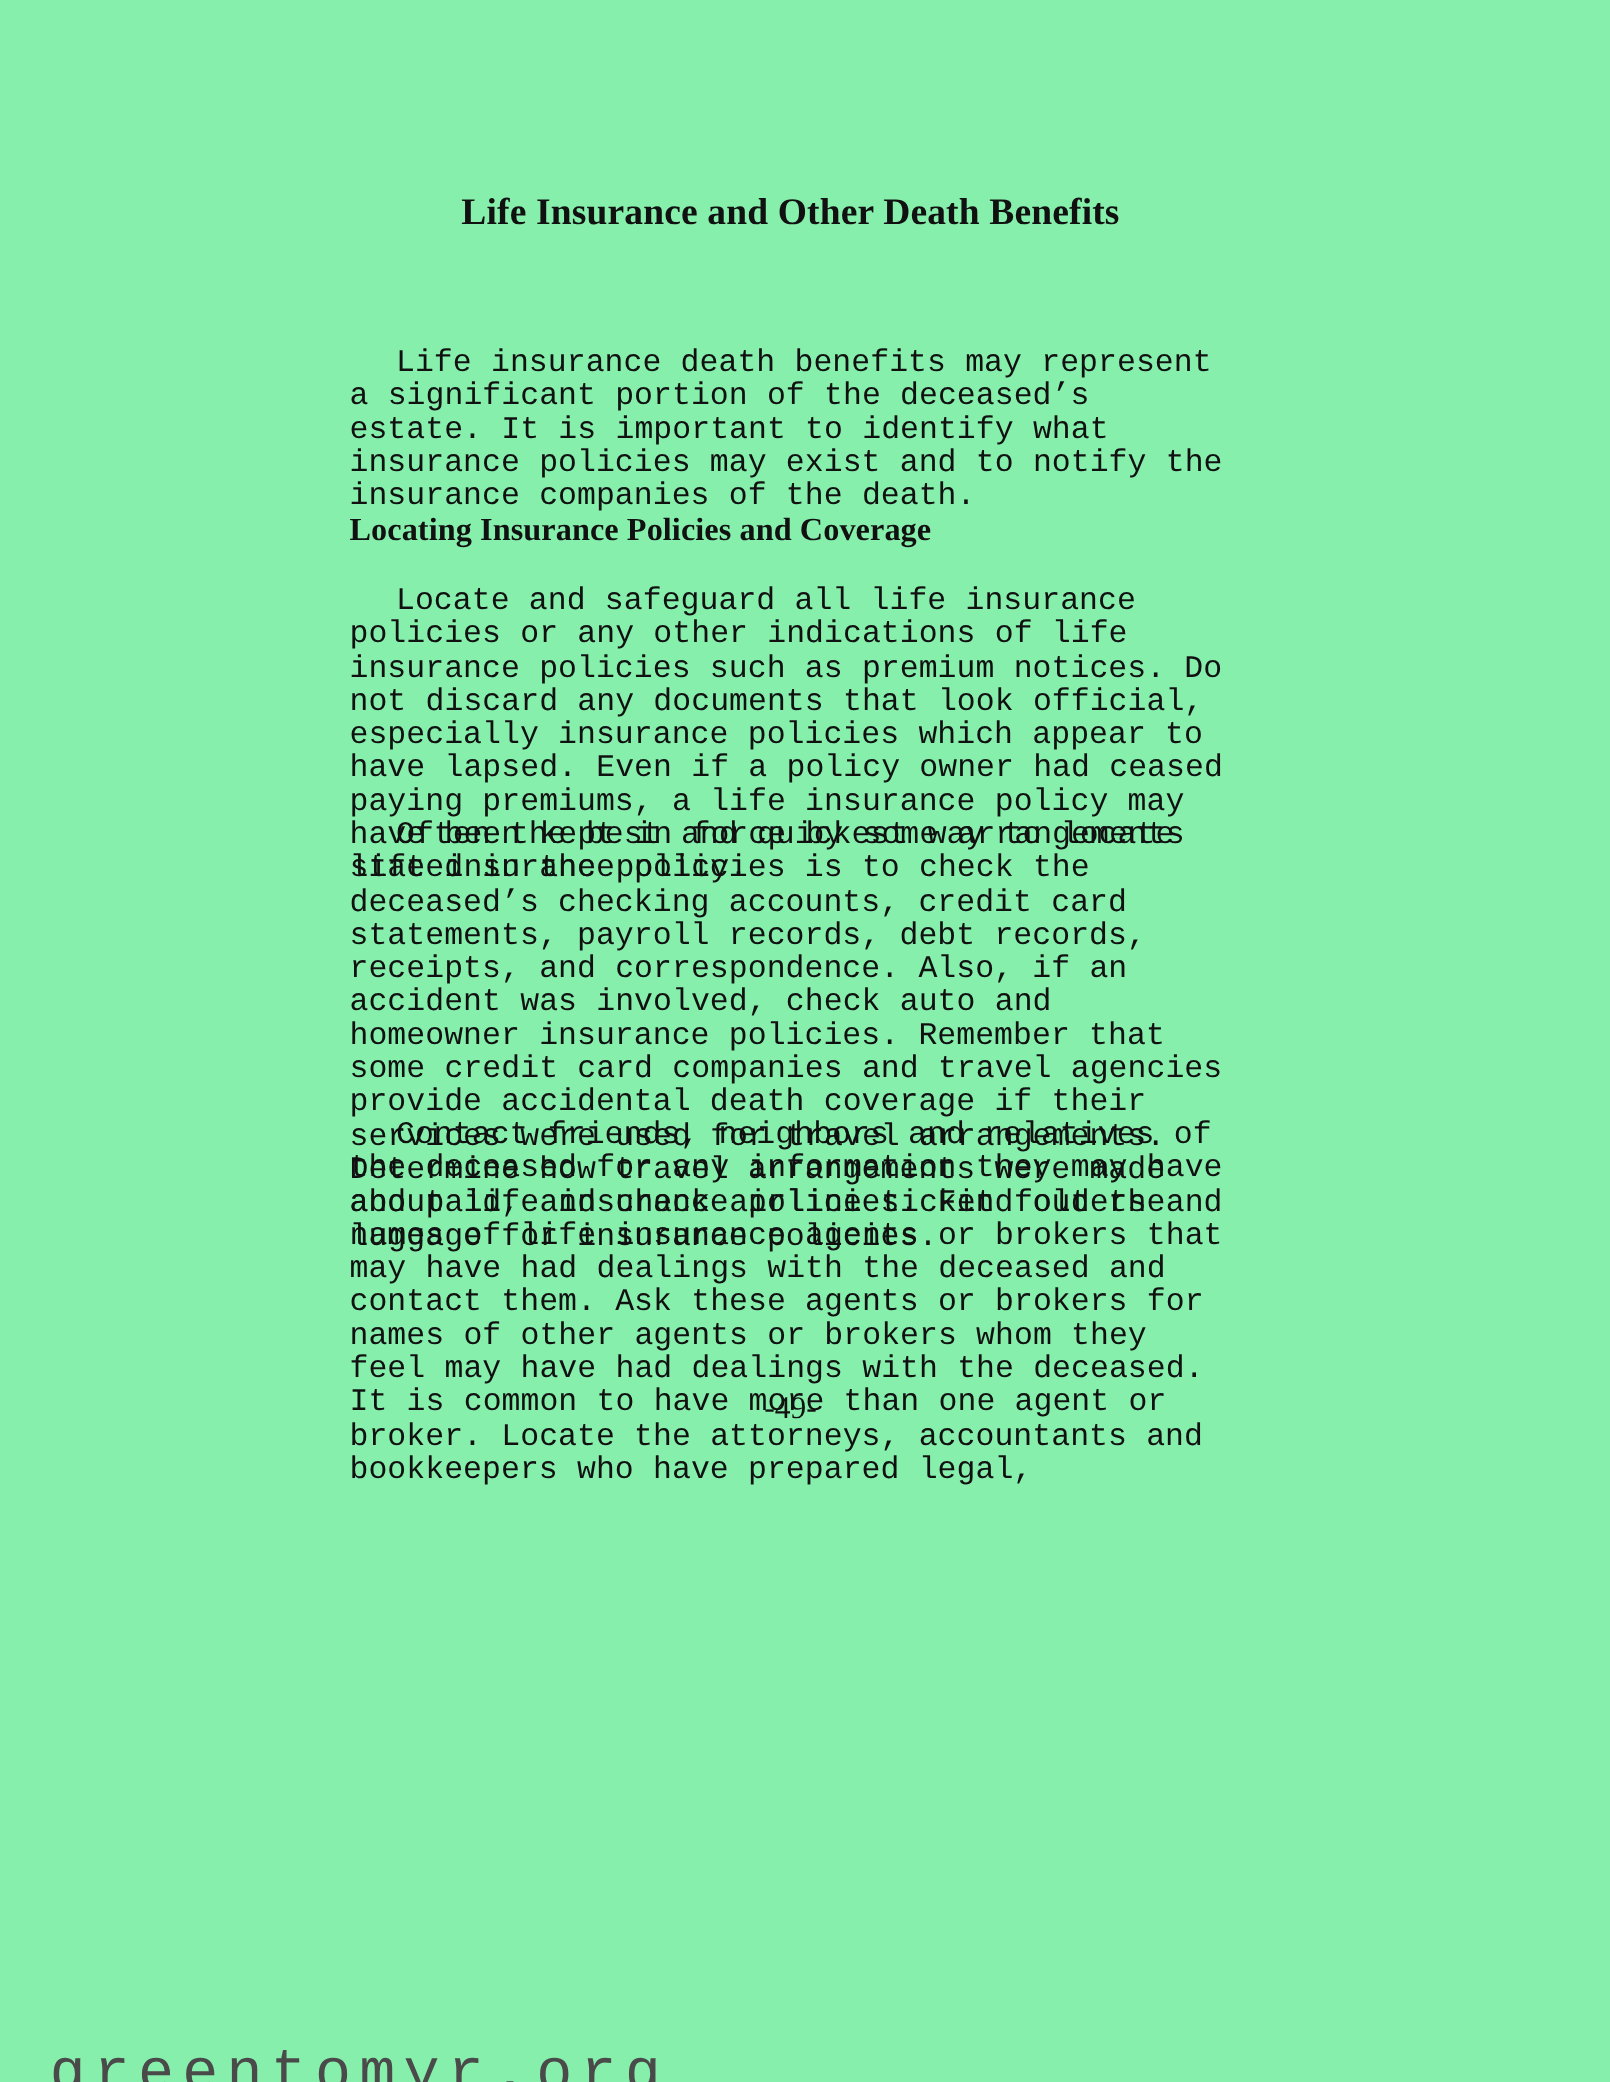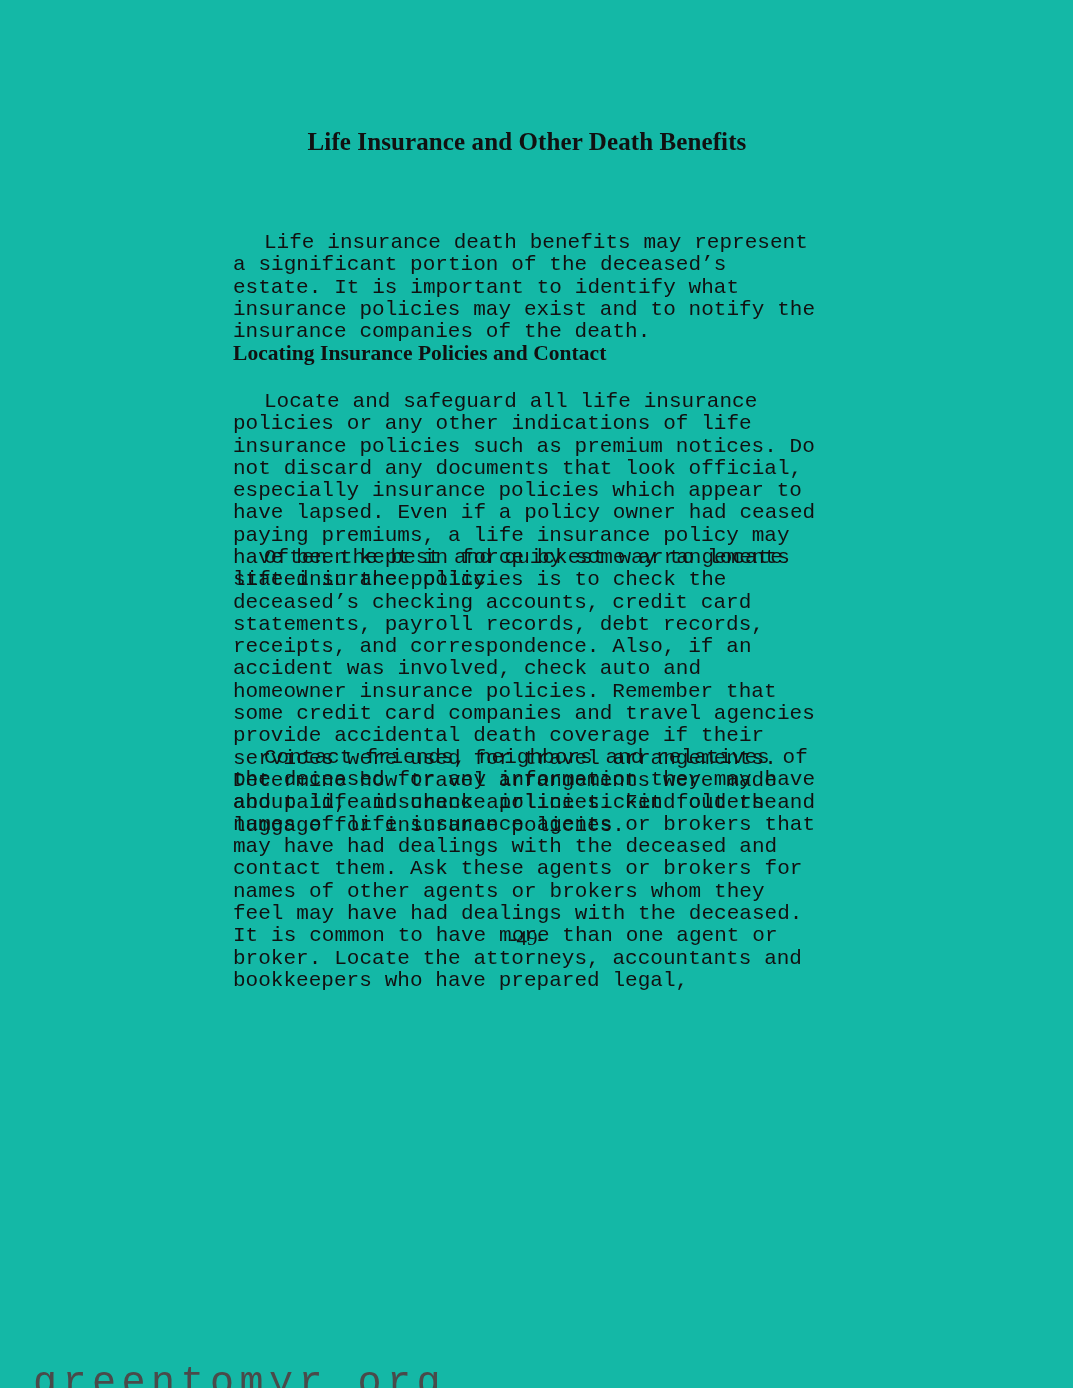--- a/index.html
+++ b/index.html
@@ -10,21 +10,21 @@
 
   body {
     font-family: "Liberation Serif", "DejaVu Serif", serif;
     color: #111111;
   }
 
   .page {
     position: relative;
     width: 1073px;
     height: 1388px;
-    background: #14b8a6;
+    background: #86efac;
     overflow: hidden;
   }
 
   
   .content {
     position: absolute;
     left: 233px;
     top: 0;
     width: 588px;
   }
@@ -93,21 +93,21 @@
 <body>
 
 <div class="page">
 
   <div class="content">
 
     <h1 class="doc-title">Life Insurance and Other Death Benefits</h1>
 
     <p class="body-para" style="top:211px;">Life insurance death benefits may represent a significant portion of the deceased’s estate.  It is important to identify what insurance policies may exist and to notify the insurance companies of the death.</p>
 
-    <h2 class="section-heading" style="top:322px;">Locating Insurance Policies and Contact</h2>
+    <h2 class="section-heading" style="top:322px;">Locating Insurance Policies and Coverage</h2>
 
     <p class="body-para" style="top:370px;">Locate and safeguard all life insurance policies or any other indications of life insurance policies such as premium notices.  Do not discard any documents that look official, especially insurance policies which appear to have lapsed.  Even if a policy owner had ceased paying premiums, a life insurance policy may have been kept in force by some arrangements stated in the policy.</p>
 
     <p class="body-para" style="top:526px;">Often the best and quickest way to locate life insurance policies is to check the deceased’s checking accounts, credit card statements, payroll records, debt records, receipts, and correspondence.  Also, if an accident was involved, check auto and homeowner insurance policies.  Remember that some credit card companies and travel agencies provide accidental death coverage if their services were used for travel arrangements.  Determine how travel arrangements were made and paid, and check airline ticket folders and luggage for insurance policies.</p>
 
     <p class="body-para" style="top:726px;">Contact friends, neighbors and relatives of the deceased for any information they may have about life insurance policies.  Find out the names of life insurance agents or brokers that may have had dealings with the deceased and contact them.  Ask these agents or brokers for names of other agents or brokers whom they feel may have had dealings with the deceased.  It is common to have more than one agent or broker.  Locate the attorneys, accountants and bookkeepers who have prepared legal,</p>
 
     <div class="page-number">-49-</div>
 
   </div>

